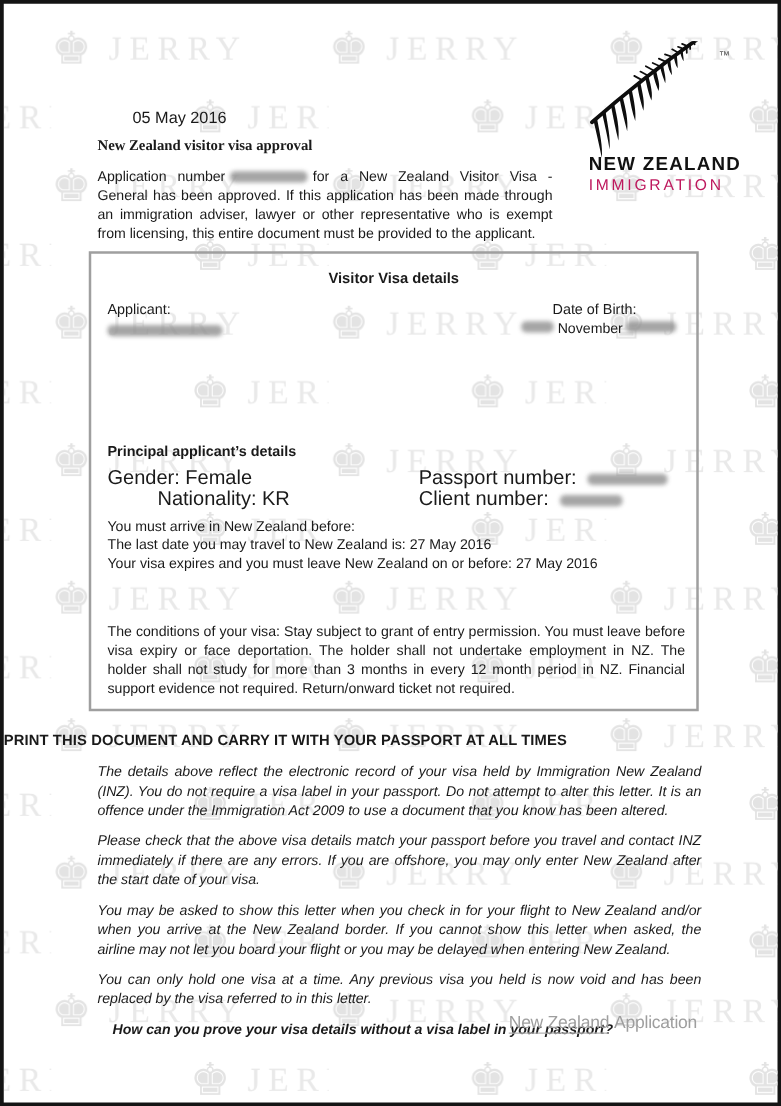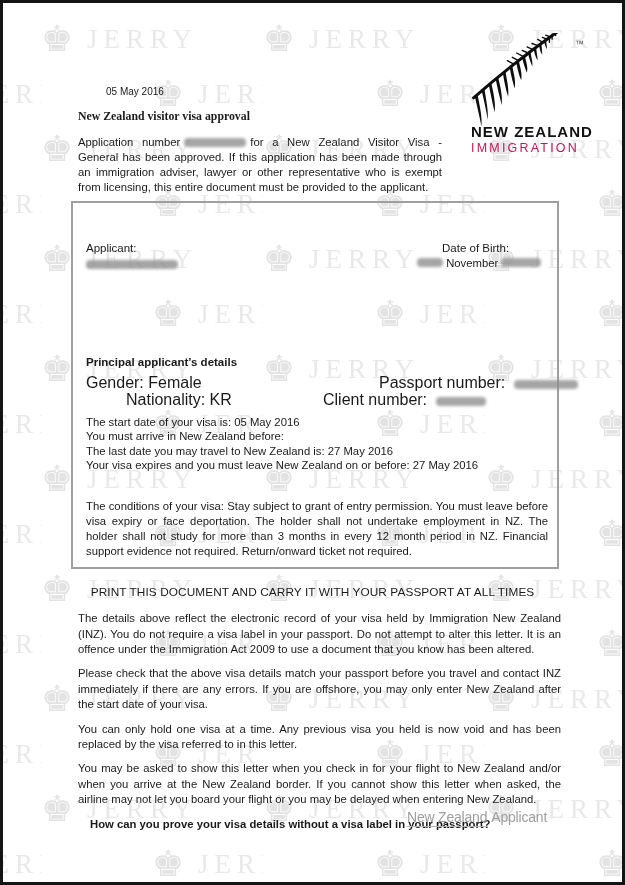--- a/index.html
+++ b/index.html
@@ -9,21 +9,21 @@
     box-sizing:border-box;
     border:3px solid #141414;
     background:#ffffff;
     overflow:hidden;
     font-family:"Liberation Sans", sans-serif;
     color:#1a1a1a;
   }
   .wm-layer{position:absolute;left:0;top:0;z-index:0;}
   .content{position:absolute;left:0;top:0;width:100%;height:100%;z-index:1;}
 
-  .date-line{position:absolute;left:75px;top:83px;font-size:10px;padding-left:28px;}
+  .date-line{position:absolute;left:75px;top:83px;font-size:13px;padding-left:28px;}
   .doc-heading{position:absolute;left:75px;top:106px;font-size:11.8px;font-weight:bold;font-family:Liberation Serif, serif;}
   .intro{position:absolute;left:75px;top:132px;width:364px;font-size:11.3px;line-height:15px;text-align:justify;}
 
   .redact{
     display:inline-block;background:#8f8f8f;border-radius:4px;
     filter:blur(1.5px);opacity:.8;vertical-align:-1px;
   }
   .redact-inline{width:62px;height:9px;margin:0 4px;}
 
   .logo{position:absolute;left:455px;top:30px;width:145px;height:130px;}
@@ -40,28 +40,28 @@
   .vb-label{font-size:11.5px;font-weight:normal;}
   .vb-app-label{position:absolute;left:13px;top:39px;}
   .vb-dob-label{position:absolute;left:369px;top:39px;}
   .vb-app-redact{position:absolute;left:13px;top:57px;width:92px;height:9px;}
   .vb-dob-value{position:absolute;left:344px;top:54px;font-size:11.3px;white-space:nowrap;}
   .vb-dob-value .redact{vertical-align:0;}
   .vb-principal{position:absolute;left:13px;top:153px;font-size:11.5px;font-weight:bold;}
   .vb-text{font-size:16px;}
   .vb-gender{position:absolute;left:13px;top:171px;}
   .vb-nationality{position:absolute;left:13px;top:188px;margin-left:40px;}
-  .vb-passport{position:absolute;left:262px;top:171px;white-space:nowrap;margin-left:44px;}
-  .vb-client{position:absolute;left:250px;top:188px;white-space:nowrap;}
+  .vb-passport{position:absolute;left:262px;top:171px;white-space:nowrap;}
+  .vb-client{position:absolute;left:262px;top:188px;white-space:nowrap;}
   .vb-lines{position:absolute;left:13px;top:212px;font-size:11.3px;line-height:14.3px;white-space:nowrap;}
   .vb-conditions{position:absolute;left:13px;top:296px;width:462px;font-size:11.3px;line-height:15px;text-align:justify;}
 
-  .notice{position:absolute;left:0;top:582px;width:100%;text-align:center;font-size:11.8px;font-weight:normal;letter-spacing:.1px;}
+  .notice{position:absolute;left:0;top:582px;width:100%;text-align:left;font-size:11.8px;font-weight:bold;letter-spacing:.1px;}
 
-  .body-col{position:absolute;left:75px;top:608px;width:483px;font-size:11.3px;line-height:15.6px;text-align:justify;}
+  .body-col{position:absolute;left:75px;top:608px;width:483px;font-size:11.3px;line-height:15.6px;text-align:justify;font-style:italic;}
   .body-col p{margin:0 0 8.5px 0;}
   .q-bold{font-weight:bold;text-align:left;padding-left:12px;}
 
   .gov-logo{position:absolute;left:404px;top:806px;font-size:14px;color:#9e9e9e;letter-spacing:-.2px;white-space:nowrap;}
   .gov-logo .nzpart{border-bottom:1px solid #b3b3b3;padding-bottom:1px;margin-right:4px;}
 </style>
 </head>
 <body>
 
 <div class="page">
@@ -124,20 +124,21 @@
             <line x1="104" y1="-5" x2="103" y2="-3"></line>
           </g>
         </g>
       </svg>
       <div class="tm">™</div>
       <div class="nz">NEW ZEALAND</div>
       <div class="imm">IMMIGRATION</div>
     </div>
 
     <div class="visa-box">
+      <div class="vb-title">Visitor Visa details</div>
 
       <div class="vb-label vb-app-label">Applicant:</div>
       <span class="redact vb-app-redact"></span>
 
       <div class="vb-label vb-dob-label">Date of Birth:</div>
       <div class="vb-dob-value">
         <span class="redact" style="width:26px;height:9px;"></span>
         <span>November</span>
         <span class="redact" style="width:40px;height:9px;"></span>
       </div>
@@ -149,37 +150,36 @@
       <div class="vb-text vb-passport">
         <span>Passport number:</span>
         <span class="redact" style="width:64px;height:9px;margin-left:4px;"></span>
       </div>
       <div class="vb-text vb-client">
         <span>Client number:</span>
         <span class="redact" style="width:50px;height:9px;margin-left:4px;"></span>
       </div>
 
       <div class="vb-lines">
-        <div>The start date of your visa is: 05 May 2016</div>
         <div>You must arrive in New Zealand before:</div>
         <div>The last date you may travel to New Zealand is: 27 May 2016</div>
         <div>Your visa expires and you must leave New Zealand on or before: 27 May 2016</div>
       </div>
 
       <div class="vb-conditions">The conditions of your visa: Stay subject to grant of entry permission. You must leave before visa expiry or face deportation. The holder shall not undertake employment in NZ. The holder shall not study for more than 3 months in every 12 month period in NZ.  Financial support evidence not required. Return/onward ticket not required.</div>
     </div>
 
     <div class="notice">PRINT THIS DOCUMENT AND CARRY IT WITH YOUR PASSPORT AT ALL TIMES</div>
 
     <div class="body-col">
       <p>The details above reflect the electronic record of your visa held by Immigration New Zealand (INZ). You do not require a visa label in your passport. Do not attempt to alter this letter. It is an offence under the Immigration Act 2009 to use a document that you know has been altered.</p>
       <p>Please check that the above visa details match your passport before you travel and contact INZ immediately if there are any errors. If you are offshore, you may only enter New Zealand after the start date of your visa.</p>
+      <p>You may be asked to show this letter when you check in for your flight to New Zealand and/or when you arrive at the New Zealand border. If you cannot show this letter when asked, the airline may not let you board your flight or you may be delayed when entering New Zealand.</p>
       <p>You can only hold one visa at a time. Any previous visa you held is now void and has been replaced by the visa referred to in this letter.</p>
-      <p>You may be asked to show this letter when you check in for your flight to New Zealand and/or when you arrive at the New Zealand border. If you cannot show this letter when asked, the airline may not let you board your flight or you may be delayed when entering New Zealand.</p>
       <p class="q-bold">How can you prove your visa details without a visa label in your passport?</p>
     </div>
 
     <div class="gov-logo">
-      <span class="nzpart">New Zealand</span><span>Applicant</span>
+      <span class="nzpart">New Zealand</span><span>Application</span>
     </div>
 
   </div>
 </div>
 
 </body></html>

